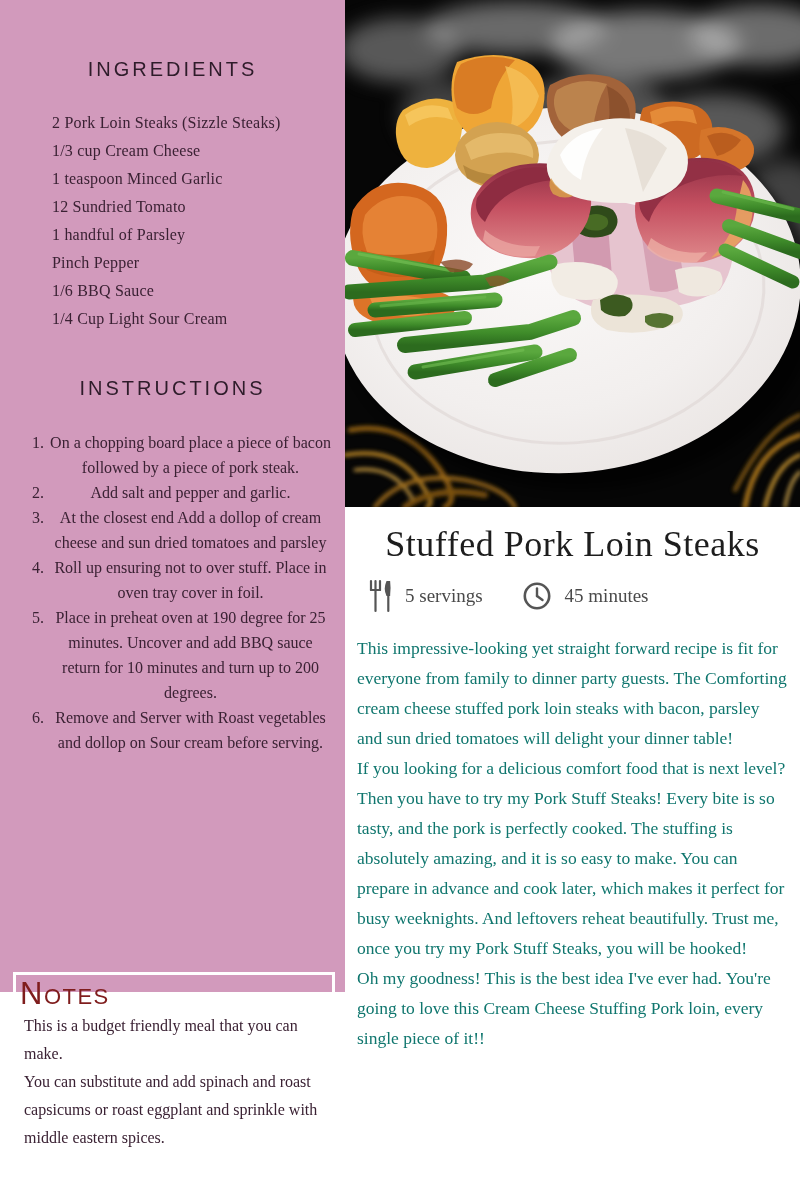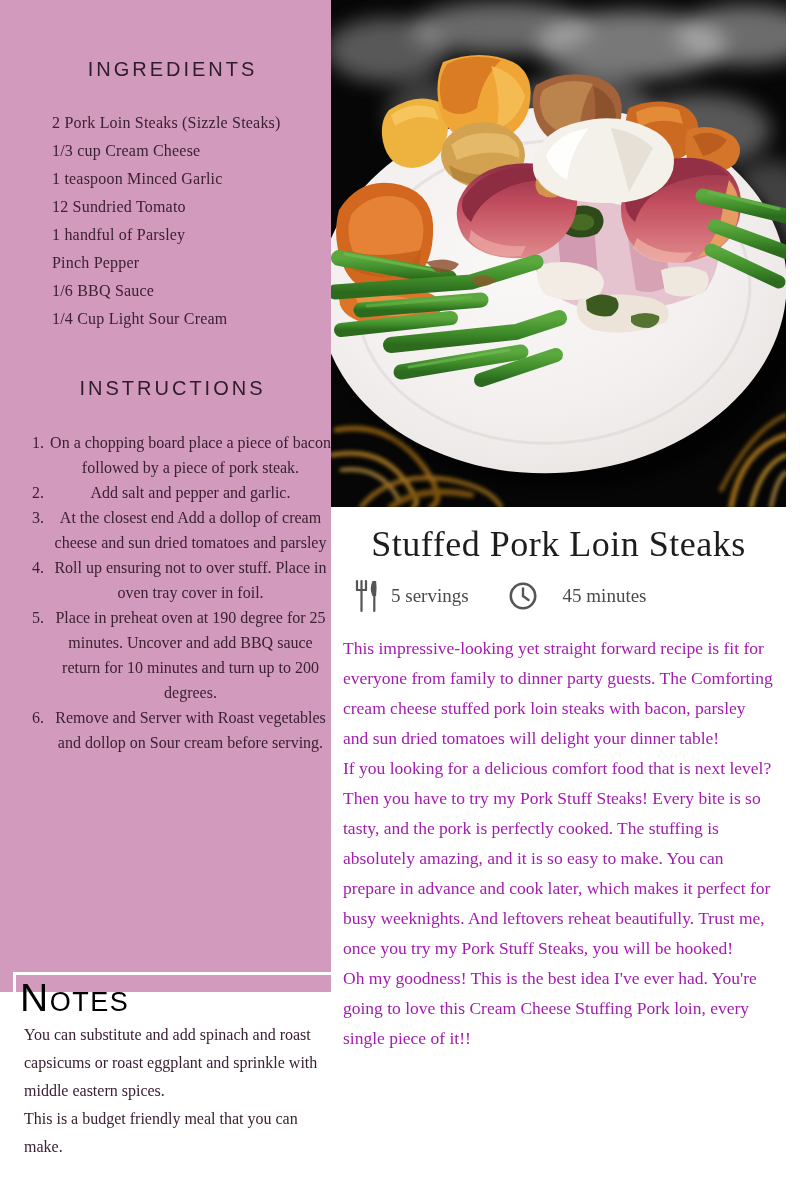--- a/index.html
+++ b/index.html
@@ -29,42 +29,42 @@
   }
   .instructions-list li { margin:0; }
   
   .notes-box {
     position:absolute; left:13px; top:972px; width:322px; height:191px;
     border:3px solid #ffffff; padding:1px 8px 0 4px;
   }
   .notes-title {
     font-family:"Liberation Sans", sans-serif; font-weight:400;
     font-variant:small-caps; text-transform:lowercase;
-    font-size:39px; letter-spacing:1.5px; color:#000000; line-height:1.15;
+    font-size:31px; letter-spacing:1.5px; color:#7f1d1d; line-height:1.15;
   }
   .notes-title::first-letter { text-transform:uppercase; }
   .notes-text { font-size:16px; line-height:28px; padding-left:4px; color:#3a2133; }
   .notes-text p { margin:0; }
   
-  .main { position:absolute; left:331px; top:0; width:455px; height:1200px; background:#ffffff; }
+  .main { position:absolute; left:345px; top:0; width:455px; height:1200px; background:#ffffff; }
   .photo { display:block; width:455px; height:507px; }
   .content { padding:14px 12px 0 12px; }
   .recipe-title {
     font-family:"Liberation Serif", serif; font-weight:400;
     font-size:36px; color:#1d1d1d; text-align:center; letter-spacing:.5px;
     margin-top:2px;
   }
   .meta {
     display:flex; align-items:center; margin:14px 0 0 10px;
     color:#4a4a4a; font-size:19px;
   }
   .meta .icon { display:inline-flex; }
   .meta .label { margin-left:12px; }
-  .meta .time-group { margin-left:38px; display:flex; align-items:center;gap:12px; }
-  .body-text { margin-top:20px; font-size:17.5px; line-height:30px; color:#a21caf; }
+  .meta .time-group { margin-left:38px; display:flex; align-items:center; }
+  .body-text { margin-top:20px; font-size:17.5px; line-height:30px; color:#0f766e; }
   .body-text p { margin:0; }
 </style>
 </head>
 <body>
 
 <div class="page">
 
   <aside class="sidebar">
     <h2 class="section-title ingredients-title">INGREDIENTS</h2>
 
@@ -102,23 +102,23 @@
 
         <li>Place in preheat oven at 190 degree for 25 minutes. Uncover and add BBQ sauce return for 10 minutes and turn up to 200 degrees.</li>
 
         <li>Remove and Server with Roast vegetables and dollop on Sour cream before serving.</li>
       </ol>
 
     <div class="notes-box">
       <h2 class="notes-title">Notes</h2>
       <div class="notes-text">
 
+          <p>This is a budget friendly meal that you can make.</p>
+
           <p>You can substitute and add spinach and roast capsicums or roast eggplant and sprinkle with middle eastern spices.</p>
-
-          <p>This is a budget friendly meal that you can make.</p>
         </div>
     </div>
   </aside>
 
   <main class="main">
 
     <svg class="photo" viewBox="0 0 455 507" preserveAspectRatio="none" role="img">
       <defs>
         <filter id="fBig" x="-60%" y="-60%" width="220%" height="220%">
             <feGaussianBlur stdDeviation="10"></feGaussianBlur>

